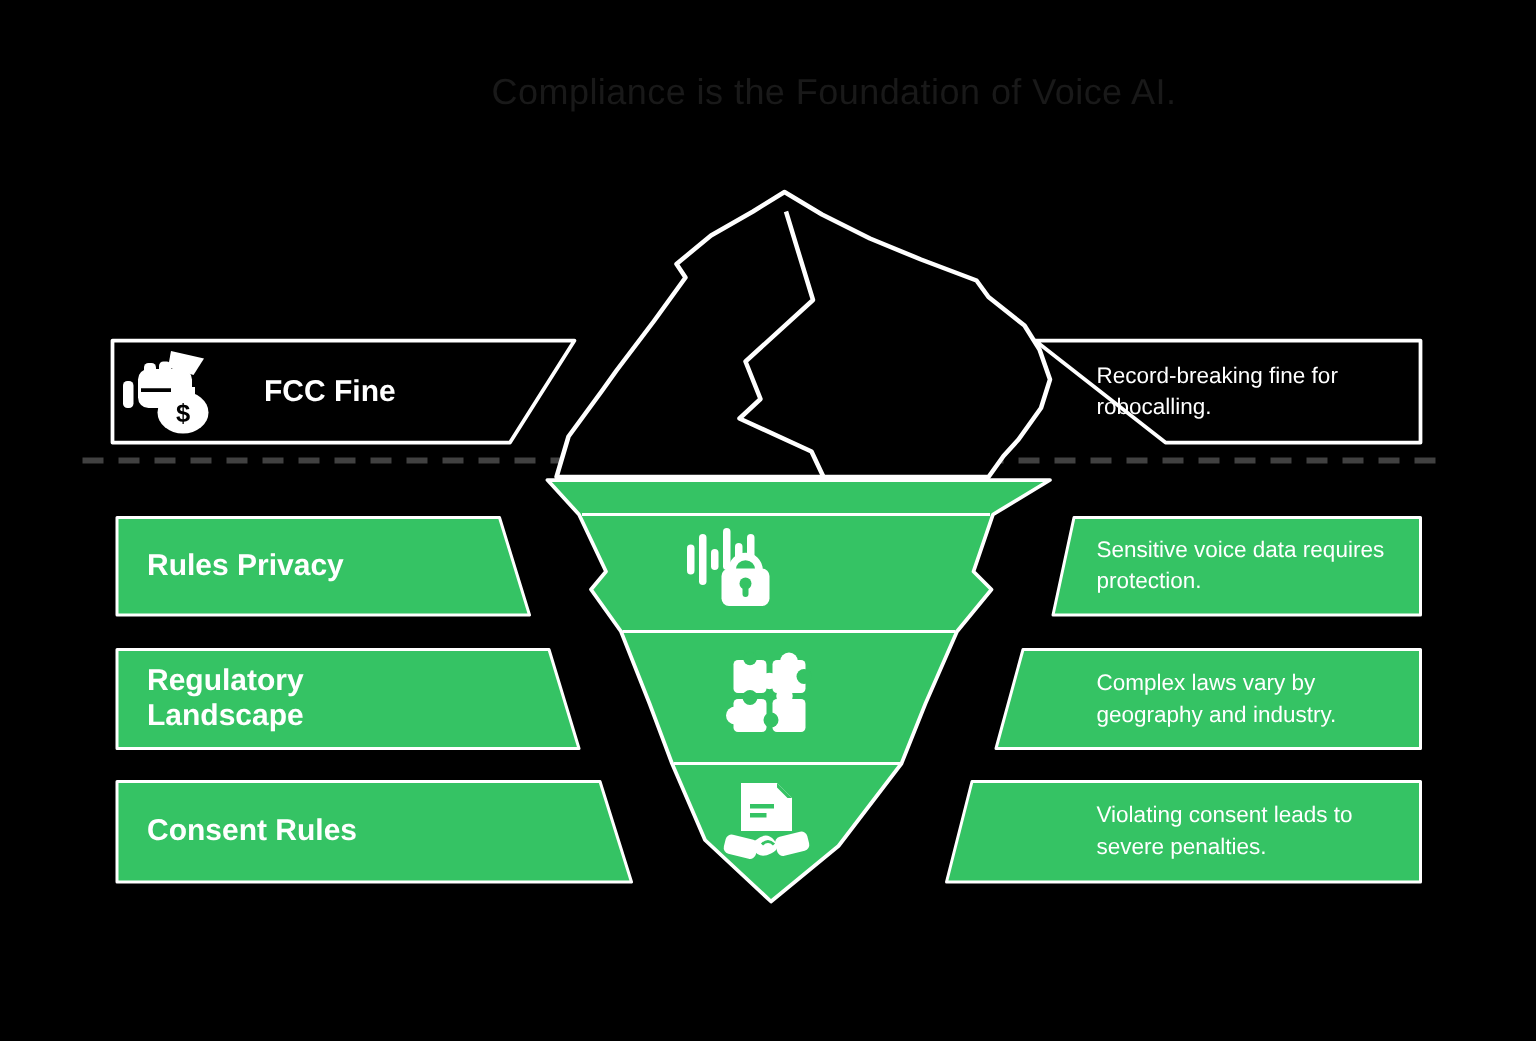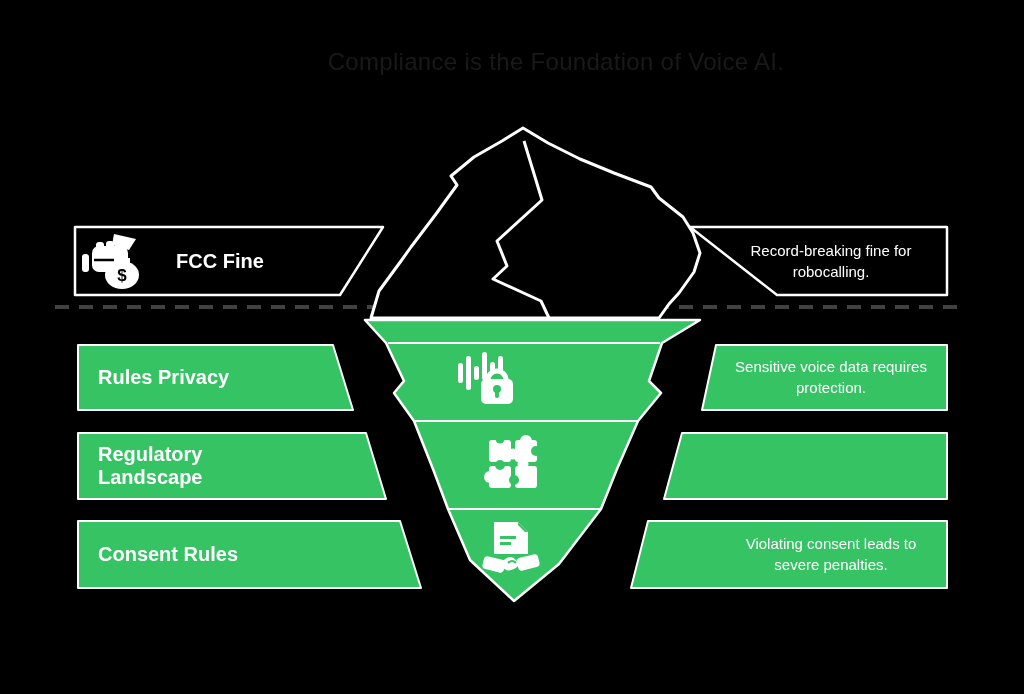--- a/index.html
+++ b/index.html
@@ -13,21 +13,21 @@
     left:0;top:48px;width:1024px;text-align:center;
     font-size:24px;font-weight:normal;color:#191919;letter-spacing:.3px;padding-left:44px;
   }
   .lbl{font-size:20px;font-weight:bold;line-height:23px;}
   #lbl-fcc{left:148px;top:250px;margin-left:28px;}
   #lbl-privacy{left:98px;top:366px;}
   #lbl-regulatory{left:98px;top:443px;width:150px;}
   #lbl-consent{left:98px;top:543px;}
   .desc{
     font-size:15px;font-weight:normal;line-height:21px;
-    width:200px;text-align:center;right:93px;
+    width:200px;text-align:left;right:93px;
   }
   #desc-fcc{top:240px;}
   #desc-privacy{top:356px;}
   #desc-regulatory{top:445px;}
   #desc-consent{top:533px;}
 </style>
 </head>
 <body>
 
 <div id="stage">
@@ -116,16 +116,17 @@
 
   <div id="title" class="txt">Compliance is the Foundation of Voice AI.</div>
 
   <div id="lbl-fcc" class="txt lbl">FCC Fine</div>
   <div id="desc-fcc" class="txt desc">Record-breaking fine for robocalling.</div>
 
   <div id="lbl-privacy" class="txt lbl">Rules Privacy</div>
   <div id="lbl-regulatory" class="txt lbl">Regulatory Landscape</div>
 
   <div id="desc-privacy" class="txt desc">Sensitive voice data requires protection.</div>
+  <div id="desc-regulatory" class="txt desc">Complex laws vary by geography and industry.</div>
 
   <div id="lbl-consent" class="txt lbl">Consent Rules</div>
   <div id="desc-consent" class="txt desc">Violating consent leads to severe penalties.</div>
 </div>
 
 </body></html>

